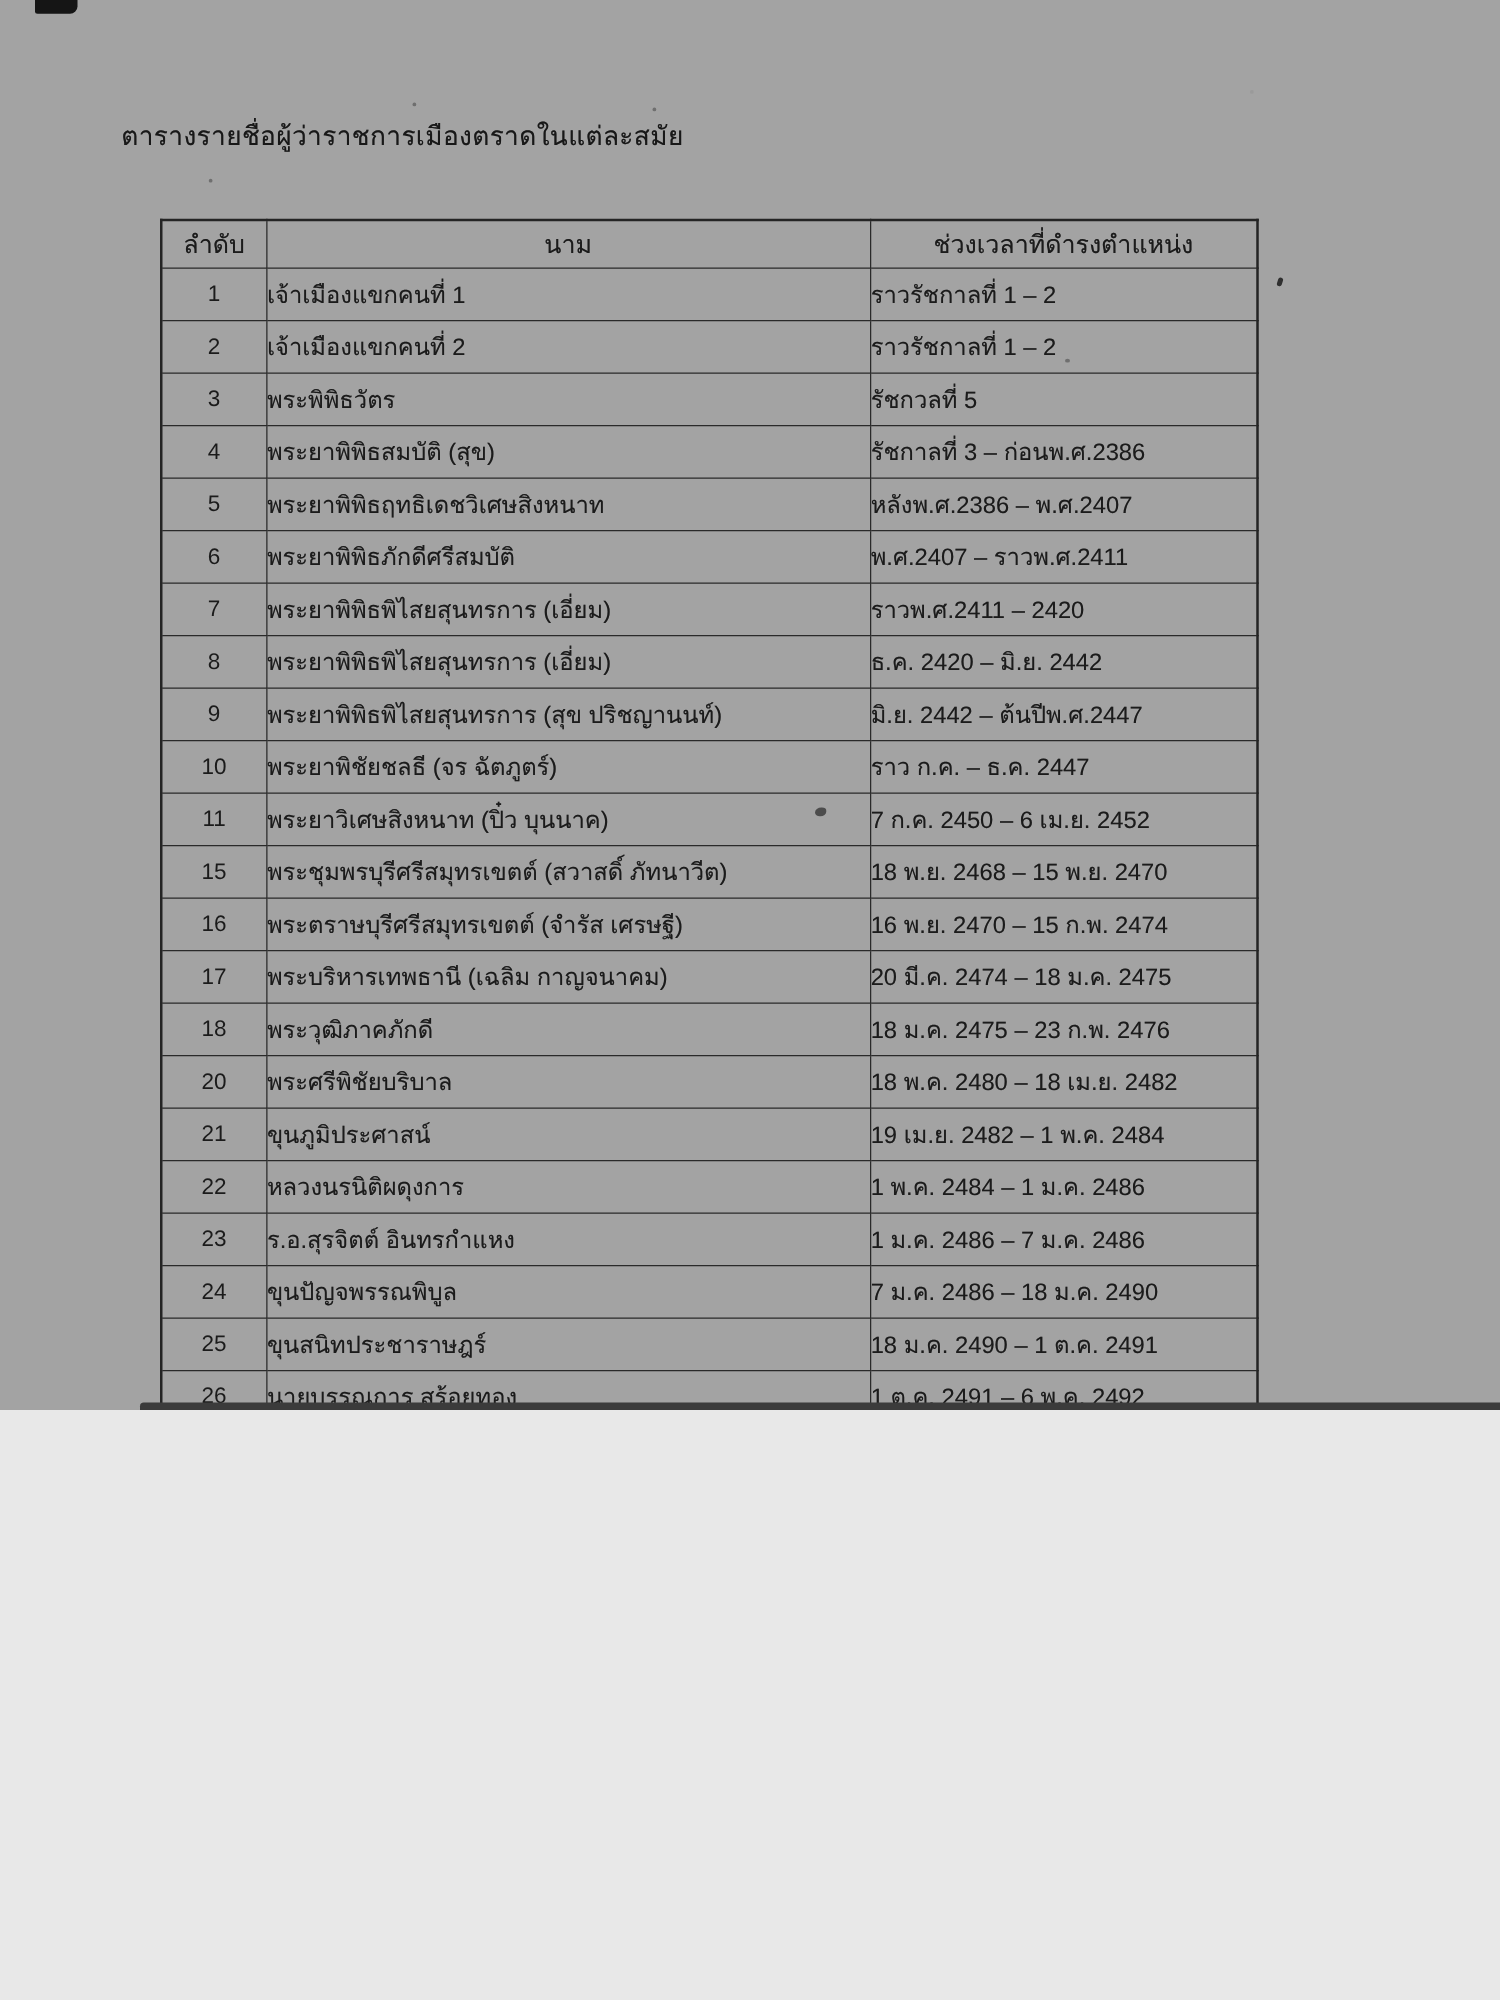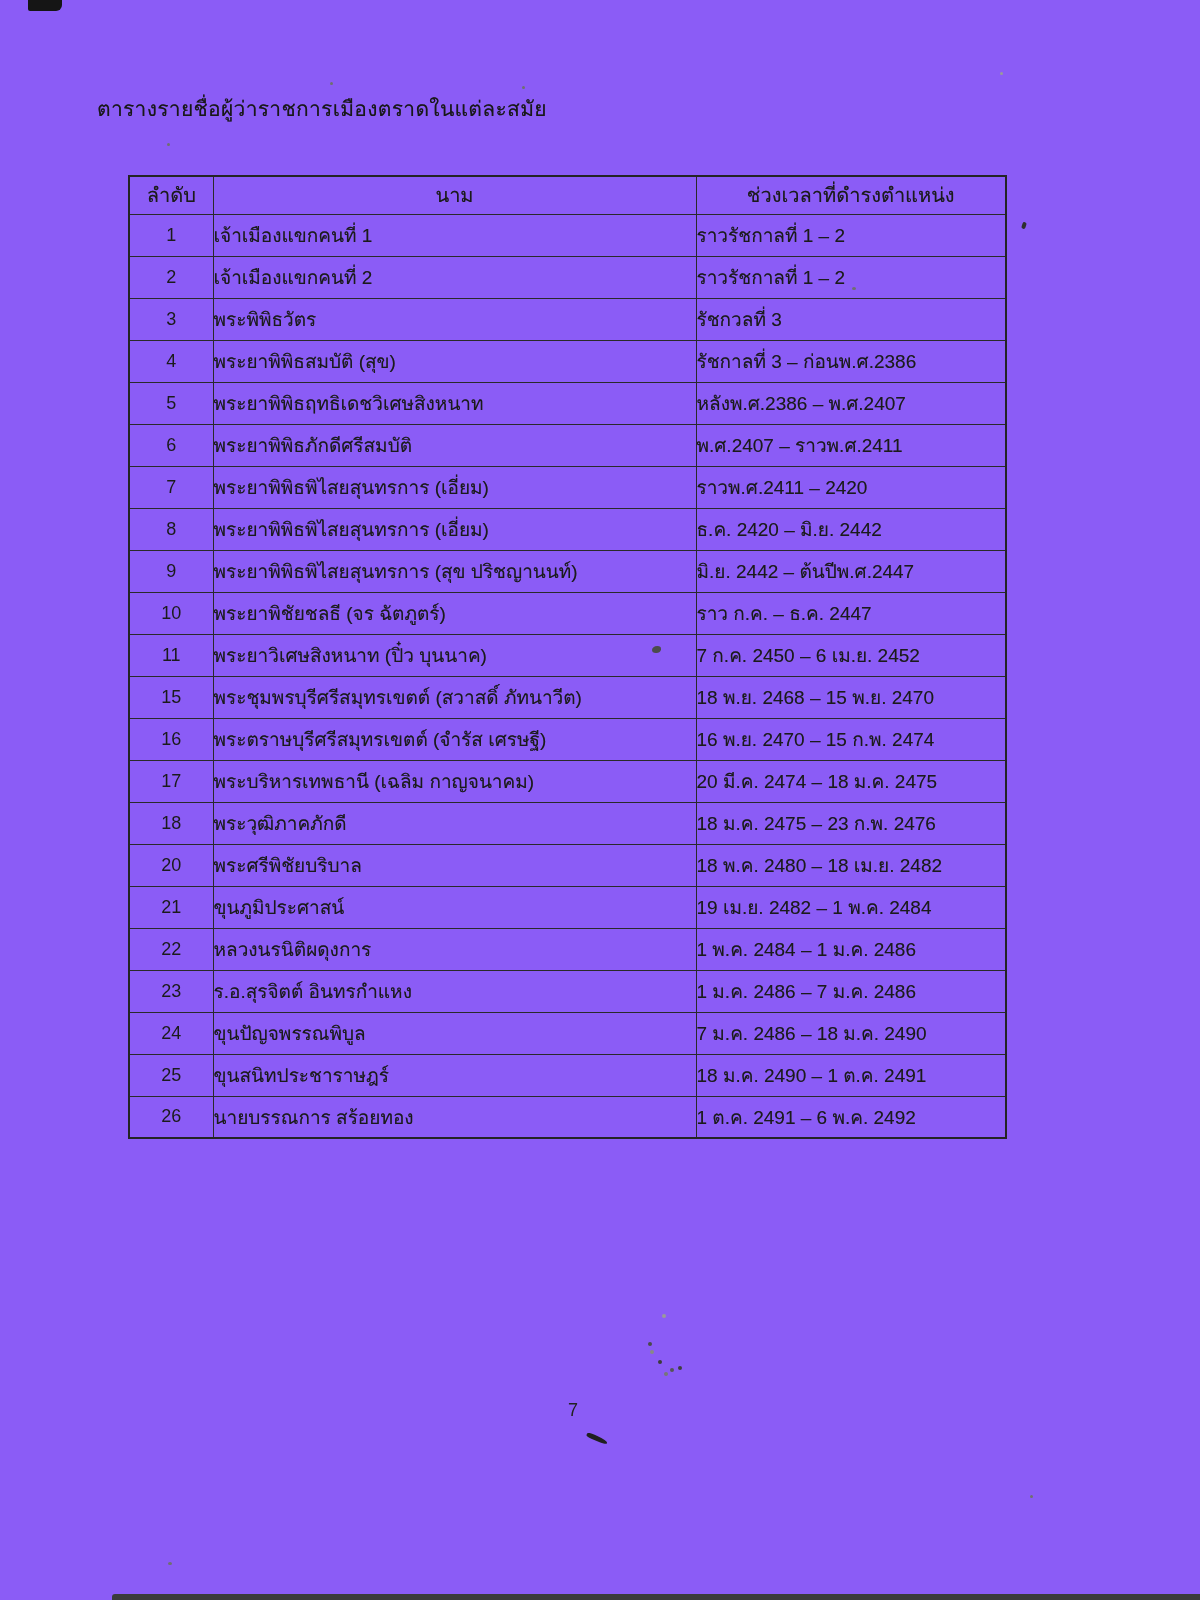--- a/index.html
+++ b/index.html
@@ -3,23 +3,23 @@
 <meta charset="utf-8">
 <style>
   html, body {
     margin: 0;
     padding: 0;
     background: #e8e8e8;
   }
   .page {
     position: relative;
     width: 1200px;
-    height: 1600px;
+    height: 1128px;
     margin: 0 auto;
-    background: #8b5cf6;
+    background: #a3a3a3;
     overflow: hidden;
     font-family: "Liberation Sans", "DejaVu Sans", sans-serif;
     color: #1c1c1c;
   }
   .doc-title {
     position: absolute;
     left: 97px;
     top: 92px;
     font-size: 21px;
     letter-spacing: 0.3px;
@@ -158,21 +158,21 @@
       <td class="c-period">ราวรัชกาลที่ 1 – 2</td>
     </tr>
         <tr class="data-row">
       <td class="c-no">2</td>
       <td class="c-name">เจ้าเมืองแขกคนที่ 2</td>
       <td class="c-period">ราวรัชกาลที่ 1 – 2</td>
     </tr>
         <tr class="data-row">
       <td class="c-no">3</td>
       <td class="c-name">พระพิพิธวัตร</td>
-      <td class="c-period">รัชกวลที่ 3</td>
+      <td class="c-period">รัชกวลที่ 5</td>
     </tr>
         <tr class="data-row">
       <td class="c-no">4</td>
       <td class="c-name">พระยาพิพิธสมบัติ (สุข)</td>
       <td class="c-period">รัชกาลที่ 3 – ก่อนพ.ศ.2386</td>
     </tr>
         <tr class="data-row">
       <td class="c-no">5</td>
       <td class="c-name">พระยาพิพิธฤทธิเดชวิเศษสิงหนาท</td>
       <td class="c-period">หลังพ.ศ.2386 – พ.ศ.2407</td>

